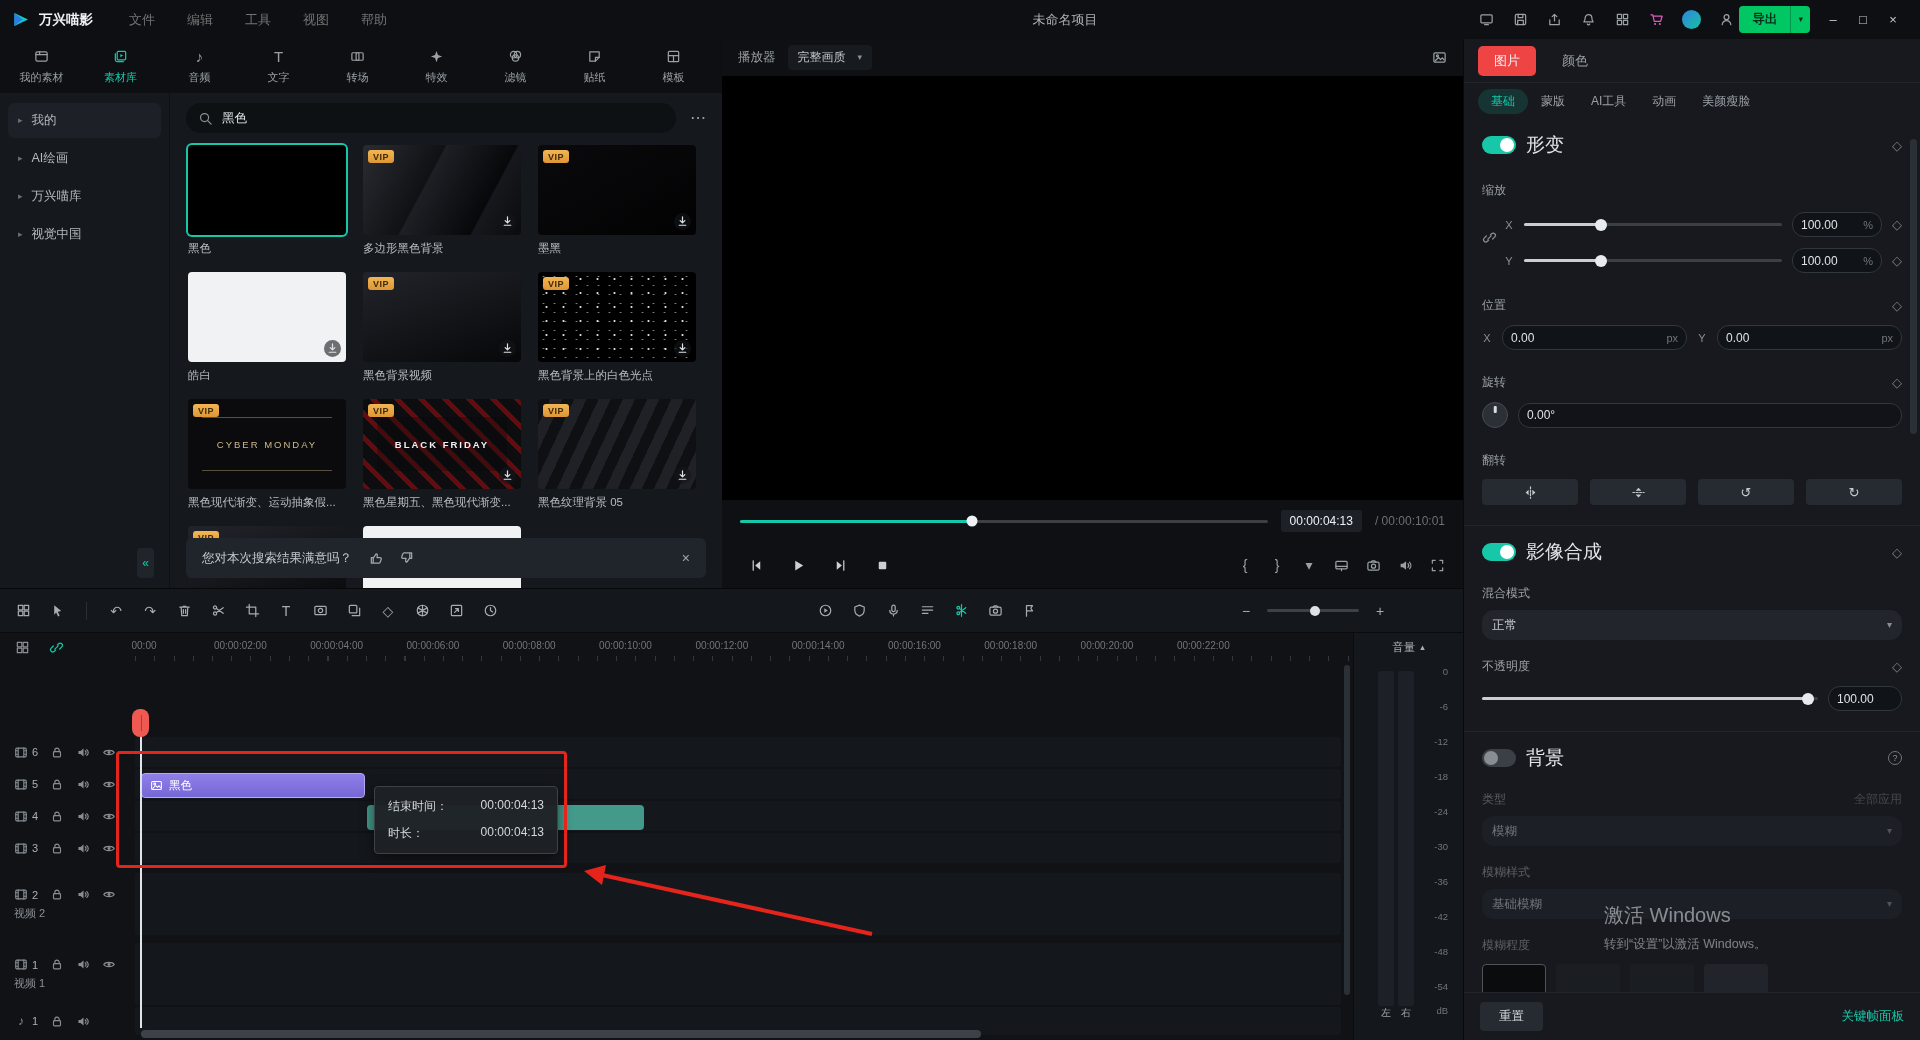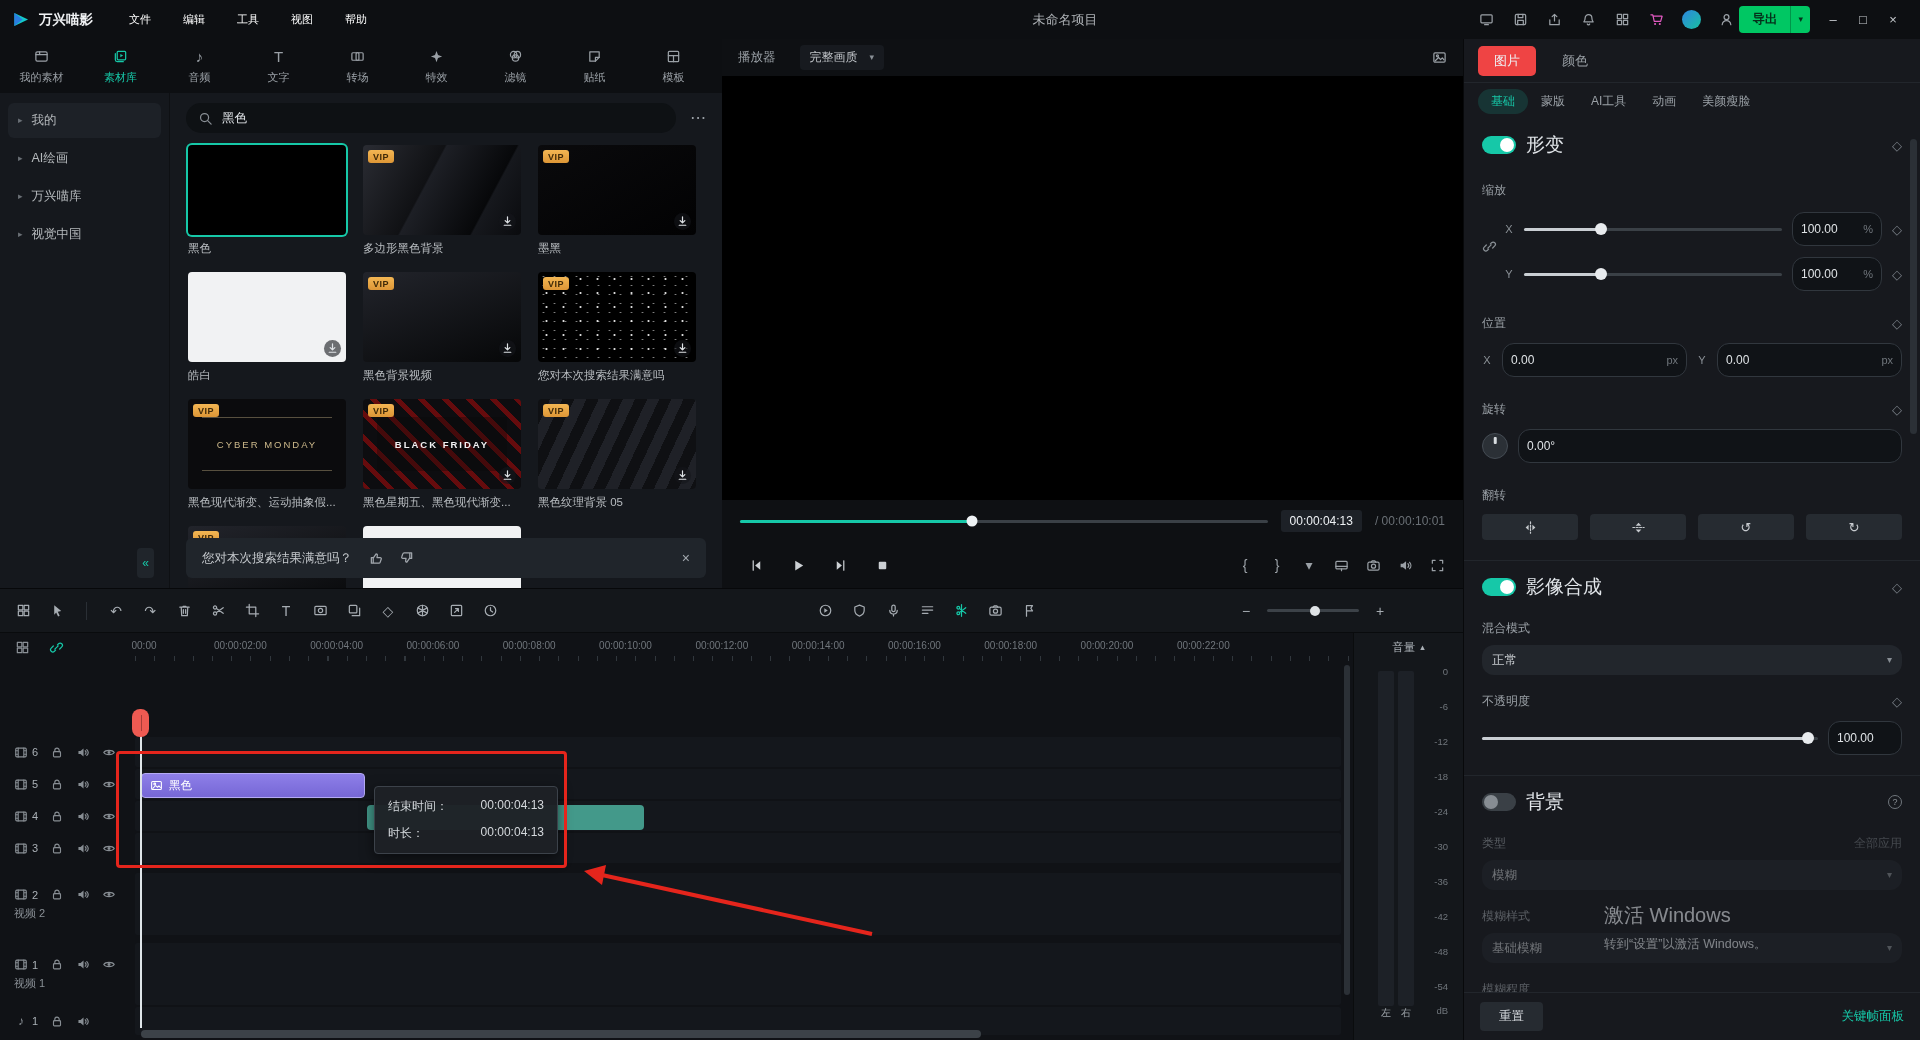--- a/index.html
+++ b/index.html
@@ -4,21 +4,21 @@
 <style>
 *{margin:0;padding:0;box-sizing:border-box;font-family:"Liberation Sans","DejaVu Sans",sans-serif}
 html,body{width:1920px;height:1040px;background:#08090b;overflow:hidden}
 .app{position:relative;width:1920px;height:1040px;background:#0d0f12;color:#d6dade;font-size:13px}
 .icon{display:inline-flex;align-items:center;justify-content:center;line-height:1}
 .icon svg{display:block}
 .tglyph{display:inline-block;line-height:1}
 
 .titlebar{position:absolute;left:0;top:0;right:0;height:39px;display:flex;align-items:center;padding:0 12px;background:#0d0f12;z-index:20}
 .logo{display:flex;align-items:center;gap:8px;font-weight:bold;font-size:13.5px;color:#f0f2f4}
-.menu-bar{display:flex;gap:32px;margin-left:36px;font-size:11px;color:#ffffff}
+.menu-bar{display:flex;gap:32px;margin-left:36px;font-size:13px;color:#737373}
 .menu-item{cursor:default}
 .tb-title{position:absolute;left:1065px;transform:translateX(-50%);font-size:13px;color:#aeb2b6}
 .tb-right{margin-left:auto;display:flex;align-items:center;gap:17px;color:#9ba1a7}
 .tb-i{width:17px;height:17px}
 [data-name="cart-icon"]{color:#e25ac2}
 .avatar{width:19px;height:19px;border-radius:50%;background:linear-gradient(135deg,#2e86e0,#18c0a0);display:inline-block}
 .export-btn{display:flex;align-items:center;background:#00c763;border-radius:4px;height:27px;overflow:hidden;margin-left:4px;cursor:default}
 .export-btn .lab{padding:0 13px;font-size:12.5px;font-weight:bold;color:#05301b}
 .export-btn .dd{padding:0 7px;border-left:1px solid rgba(0,0,0,.25);color:#05301b;font-size:9px;height:100%;display:flex;align-items:center}
 .win-controls{display:flex;margin-left:8px}
@@ -58,21 +58,21 @@
 .overlay-text{position:absolute;inset:18px 14px;display:flex;align-items:center;justify-content:center;font-size:9.5px;letter-spacing:2px;color:#cdb98b;border-top:1px solid rgba(205,185,140,.4);border-bottom:1px solid rgba(205,185,140,.4)}
 .t-friday .overlay-text{color:#f0f0f2;font-weight:bold;border-color:transparent;background:rgba(8,8,10,.35)}
 .feedback{position:absolute;left:16px;right:16px;bottom:10px;height:40px;background:#20252b;border-radius:6px;display:flex;align-items:center;gap:16px;padding:0 16px;font-size:12.5px;color:#c6cace;z-index:3}
 .fb-icons{display:flex;gap:15px;color:#a2a8ae}
 .fb-icons .icon{width:16px;height:16px}
 .rot180{transform:rotate(180deg)}
 .fb-close{margin-left:auto;color:#a2a8ae;font-size:14px}
 .collapse-btn{position:absolute;left:137px;bottom:10px;width:17px;height:30px;background:#20252b;border-radius:4px;display:flex;align-items:center;justify-content:center;color:#16c8a8;font-size:12px;z-index:4}
 
 .preview{position:absolute;left:722px;top:39px;width:741px;height:549px;background:#0e1013;display:flex;flex-direction:column}
-.pv-header{height:37px;display:flex;align-items:center;gap:24px;padding:0 16px;font-size:12.5px;color:#9aa0a6}
+.pv-header{height:37px;display:flex;align-items:center;gap:12px;padding:0 16px;font-size:12.5px;color:#9aa0a6}
 .quality-dd{height:25px;background:#171a1f;border-radius:4px;display:flex;align-items:center;gap:12px;padding:0 10px;color:#c2c6ca;font-size:12px}
 .quality-dd .chev{font-size:9px;color:#8a9096}
 .pv-header .right{margin-left:auto;color:#9aa0a6}
 .pv-video{flex:1;background:#000}
 .pv-progress{height:42px;display:flex;align-items:center;gap:13px;padding:0 18px}
 .pv-slider{flex:1;height:3px;background:#3a4046;border-radius:2px;position:relative}
 .pv-slider .fill{position:absolute;left:0;top:0;bottom:0;background:#16c8a8;border-radius:2px}
 .pv-slider .handle{position:absolute;top:50%;transform:translate(-50%,-50%);width:11px;height:11px;border-radius:50%;background:#eef2f4}
 .time-box{background:#1d2127;border-radius:3px;padding:4px 9px;font-size:12px;color:#eef1f4;white-space:nowrap}
 .time-total{font-size:12px;color:#6a7076;white-space:nowrap}
@@ -99,21 +99,21 @@
 .kf-diamond{color:#7c828a;font-size:13px}
 .help-circ{width:14px;height:14px;border:1px solid #70767c;border-radius:50%;color:#8a9096;font-size:9px;display:inline-flex;align-items:center;justify-content:center}
 .grp-label{font-size:12px;color:#9aa0a6;margin-top:24px}
 .label-row{display:flex;align-items:center;margin-top:24px}
 .label-row .grp-label{margin:0;flex:1}
 .ctl-row{display:flex;align-items:center;gap:10px;margin-top:11px}
 .axis{width:10px;font-size:11px;color:#8a9096;text-align:center;flex:none}
 .hslider{flex:1;height:3px;background:#3a4046;border-radius:2px;position:relative}
 .hslider .fill{position:absolute;left:0;top:0;bottom:0;background:#c9ced3;border-radius:2px}
 .hslider .handle{position:absolute;top:50%;transform:translate(-50%,-50%);width:12px;height:12px;border-radius:50%;background:#e8ebee}
-.val-box{width:90px;height:34px;background:#101317;border:1px solid #31373e;border-radius:12px;display:flex;align-items:center;padding:0 8px;font-size:12px;color:#dfe3e6;flex:none}
+.val-box{width:90px;height:25px;background:#101317;border:1px solid #31373e;border-radius:12px;display:flex;align-items:center;padding:0 8px;font-size:12px;color:#dfe3e6;flex:none}
 .val-box .unit{margin-left:auto;color:#70767c;font-size:11px}
 .val-box.wide{flex:1;width:auto}
 .scale-block{display:flex;align-items:center;gap:7px}
 .chain-col{width:15px;color:#8a9096;display:flex;align-items:center;justify-content:center}
 .scale-rows{flex:1}
 .flip-row{display:flex;gap:12px;margin-top:10px}
 .flip-btn{flex:1;height:26px;background:#262b31;border-radius:4px;display:flex;align-items:center;justify-content:center;color:#c6cace;cursor:default}
 .divider{height:1px;background:#22262c;margin:20px -18px 0}
 .dropdown{height:30px;background:#22262c;border-radius:12px;display:flex;align-items:center;padding:5px 10px;font-size:12.5px;color:#c6cace;margin-top:8px;cursor:default}
 .dropdown .chev{margin-left:auto;color:#878d93;font-size:10px}
@@ -433,21 +433,21 @@
             <div class="cell" data-name="media-item">
     <div class="thumb t-dots">
 
       <span class="vip" data-name="vip-badge">VIP</span>
       <span class="dl icon" data-name="download-icon">
                   <svg width="15" height="15" viewBox="0 0 16 16" fill="none" stroke="currentColor" stroke-width="1.3" stroke-linecap="round" stroke-linejoin="round">
                     <path d="M8 3v6M5.5 7 8 9.5 10.5 7M4.5 12h7"></path>
                   </svg>
                 </span>
     </div>
-    <div class="name">您对本次搜索结果满意吗</div>
+    <div class="name">黑色背景上的白色光点</div>
   </div>
             <div class="cell" data-name="media-item">
     <div class="thumb t-cyber">
       <span class="overlay-text">CYBER MONDAY</span>
       <span class="vip" data-name="vip-badge">VIP</span>
 
     </div>
     <div class="name">黑色现代渐变、运动抽象假...</div>
   </div>
             <div class="cell" data-name="media-item">

